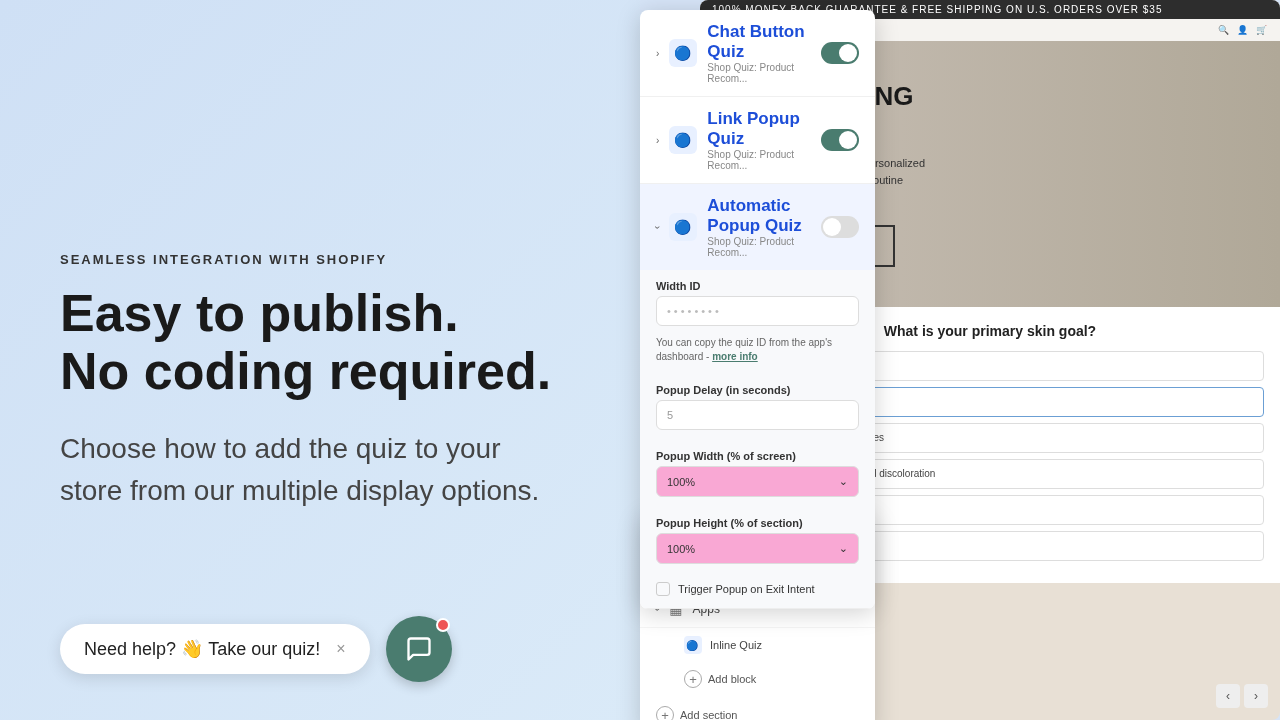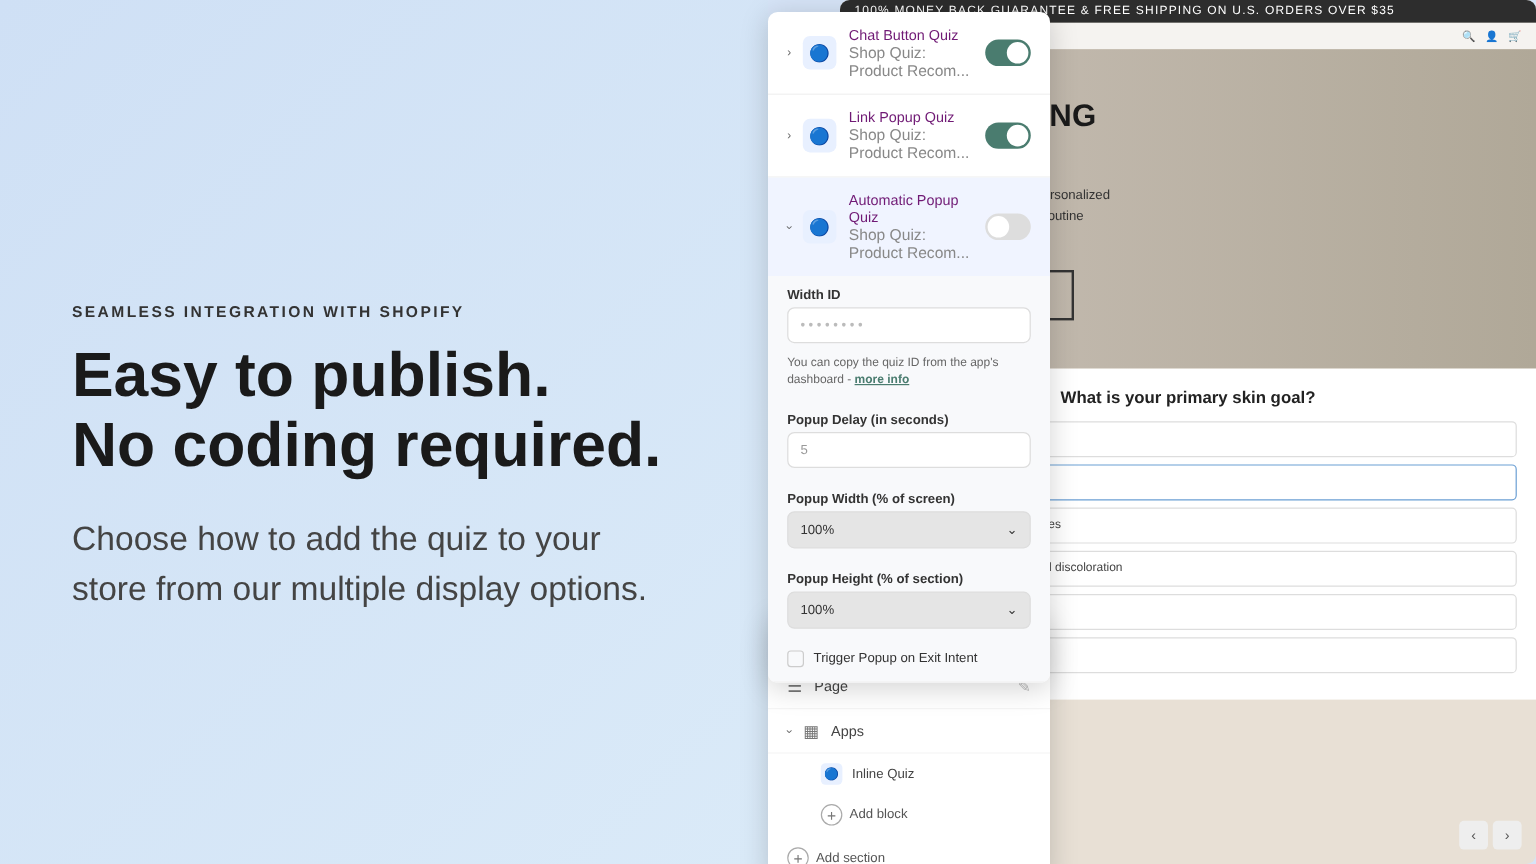--- a/index.html
+++ b/index.html
@@ -244,27 +244,27 @@
       justify-content: center;
       font-size: 14px;
       flex-shrink: 0;
     }
 
     .quiz-item-info {
       flex: 1;
     }
 
     .quiz-item-title {
-      font-size: 12px;
-      font-weight: 400;
-      color: #701a75;
+      font-size: 17px;
+      font-weight: 700;
+      color: #1d4ed8;
     }
 
     .quiz-item-sub {
-      font-size: 13px;
+      font-size: 10px;
       color: #888;
     }
 
     .toggle {
       width: 38px; height: 22px;
       background: #4a7c6f;
       border-radius: 11px;
       position: relative;
       flex-shrink: 0;
     }
@@ -330,21 +330,21 @@
       font-weight: 600;
     }
 
     .field-select {
       margin: 0 16px 10px;
       border: 1px solid #ddd;
       border-radius: 6px;
       padding: 8px 10px;
       font-size: 11px;
       color: #333;
-      background: #e5e5e5;
+      background: #f9a8d4;
       display: flex;
       justify-content: space-between;
       align-items: center;
     }
 
     .checkbox-row {
       display: flex;
       align-items: center;
       gap: 8px;
       padding: 8px 16px 12px;
@@ -475,20 +475,32 @@
 <body>
 
 <div class="left-panel">
   <div class="integration-label">SEAMLESS INTEGRATION WITH SHOPIFY</div>
   <div class="main-headline">
     <div>Easy to publish.</div>
     <div>No coding required.</div>
   </div>
   <div class="sub-text">Choose how to add the quiz to your store from our multiple display options.</div>
 
+  <div class="chat-popup">
+    <div class="chat-bubble">
+      <span>Need help? 👋 Take our quiz!</span>
+      <span class="chat-close">×</span>
+    </div>
+    <div class="chat-icon-btn">
+      <svg width="28" height="28" viewBox="0 0 24 24" fill="none" stroke="white" stroke-width="2" stroke-linecap="round" stroke-linejoin="round">
+        <path d="M21 15a2 2 0 0 1-2 2H7l-4 4V5a2 2 0 0 1 2-2h14a2 2 0 0 1 2 2z"></path>
+      </svg>
+      <div class="notification-dot"></div>
+    </div>
+  </div>
 </div>
 
 <div class="right-area">
   <div class="shopify-bg">
 
     <div class="shopify-header">100% MONEY BACK GUARANTEE &amp; FREE SHIPPING ON U.S. ORDERS OVER $35</div>
 
     <div style="display:flex; gap:16px; padding:6px 12px; background:#f5f3f0; font-size:9px; color:#555;">
       <span>UP QUIZ</span>
       <span>INLINE QUIZ</span>

